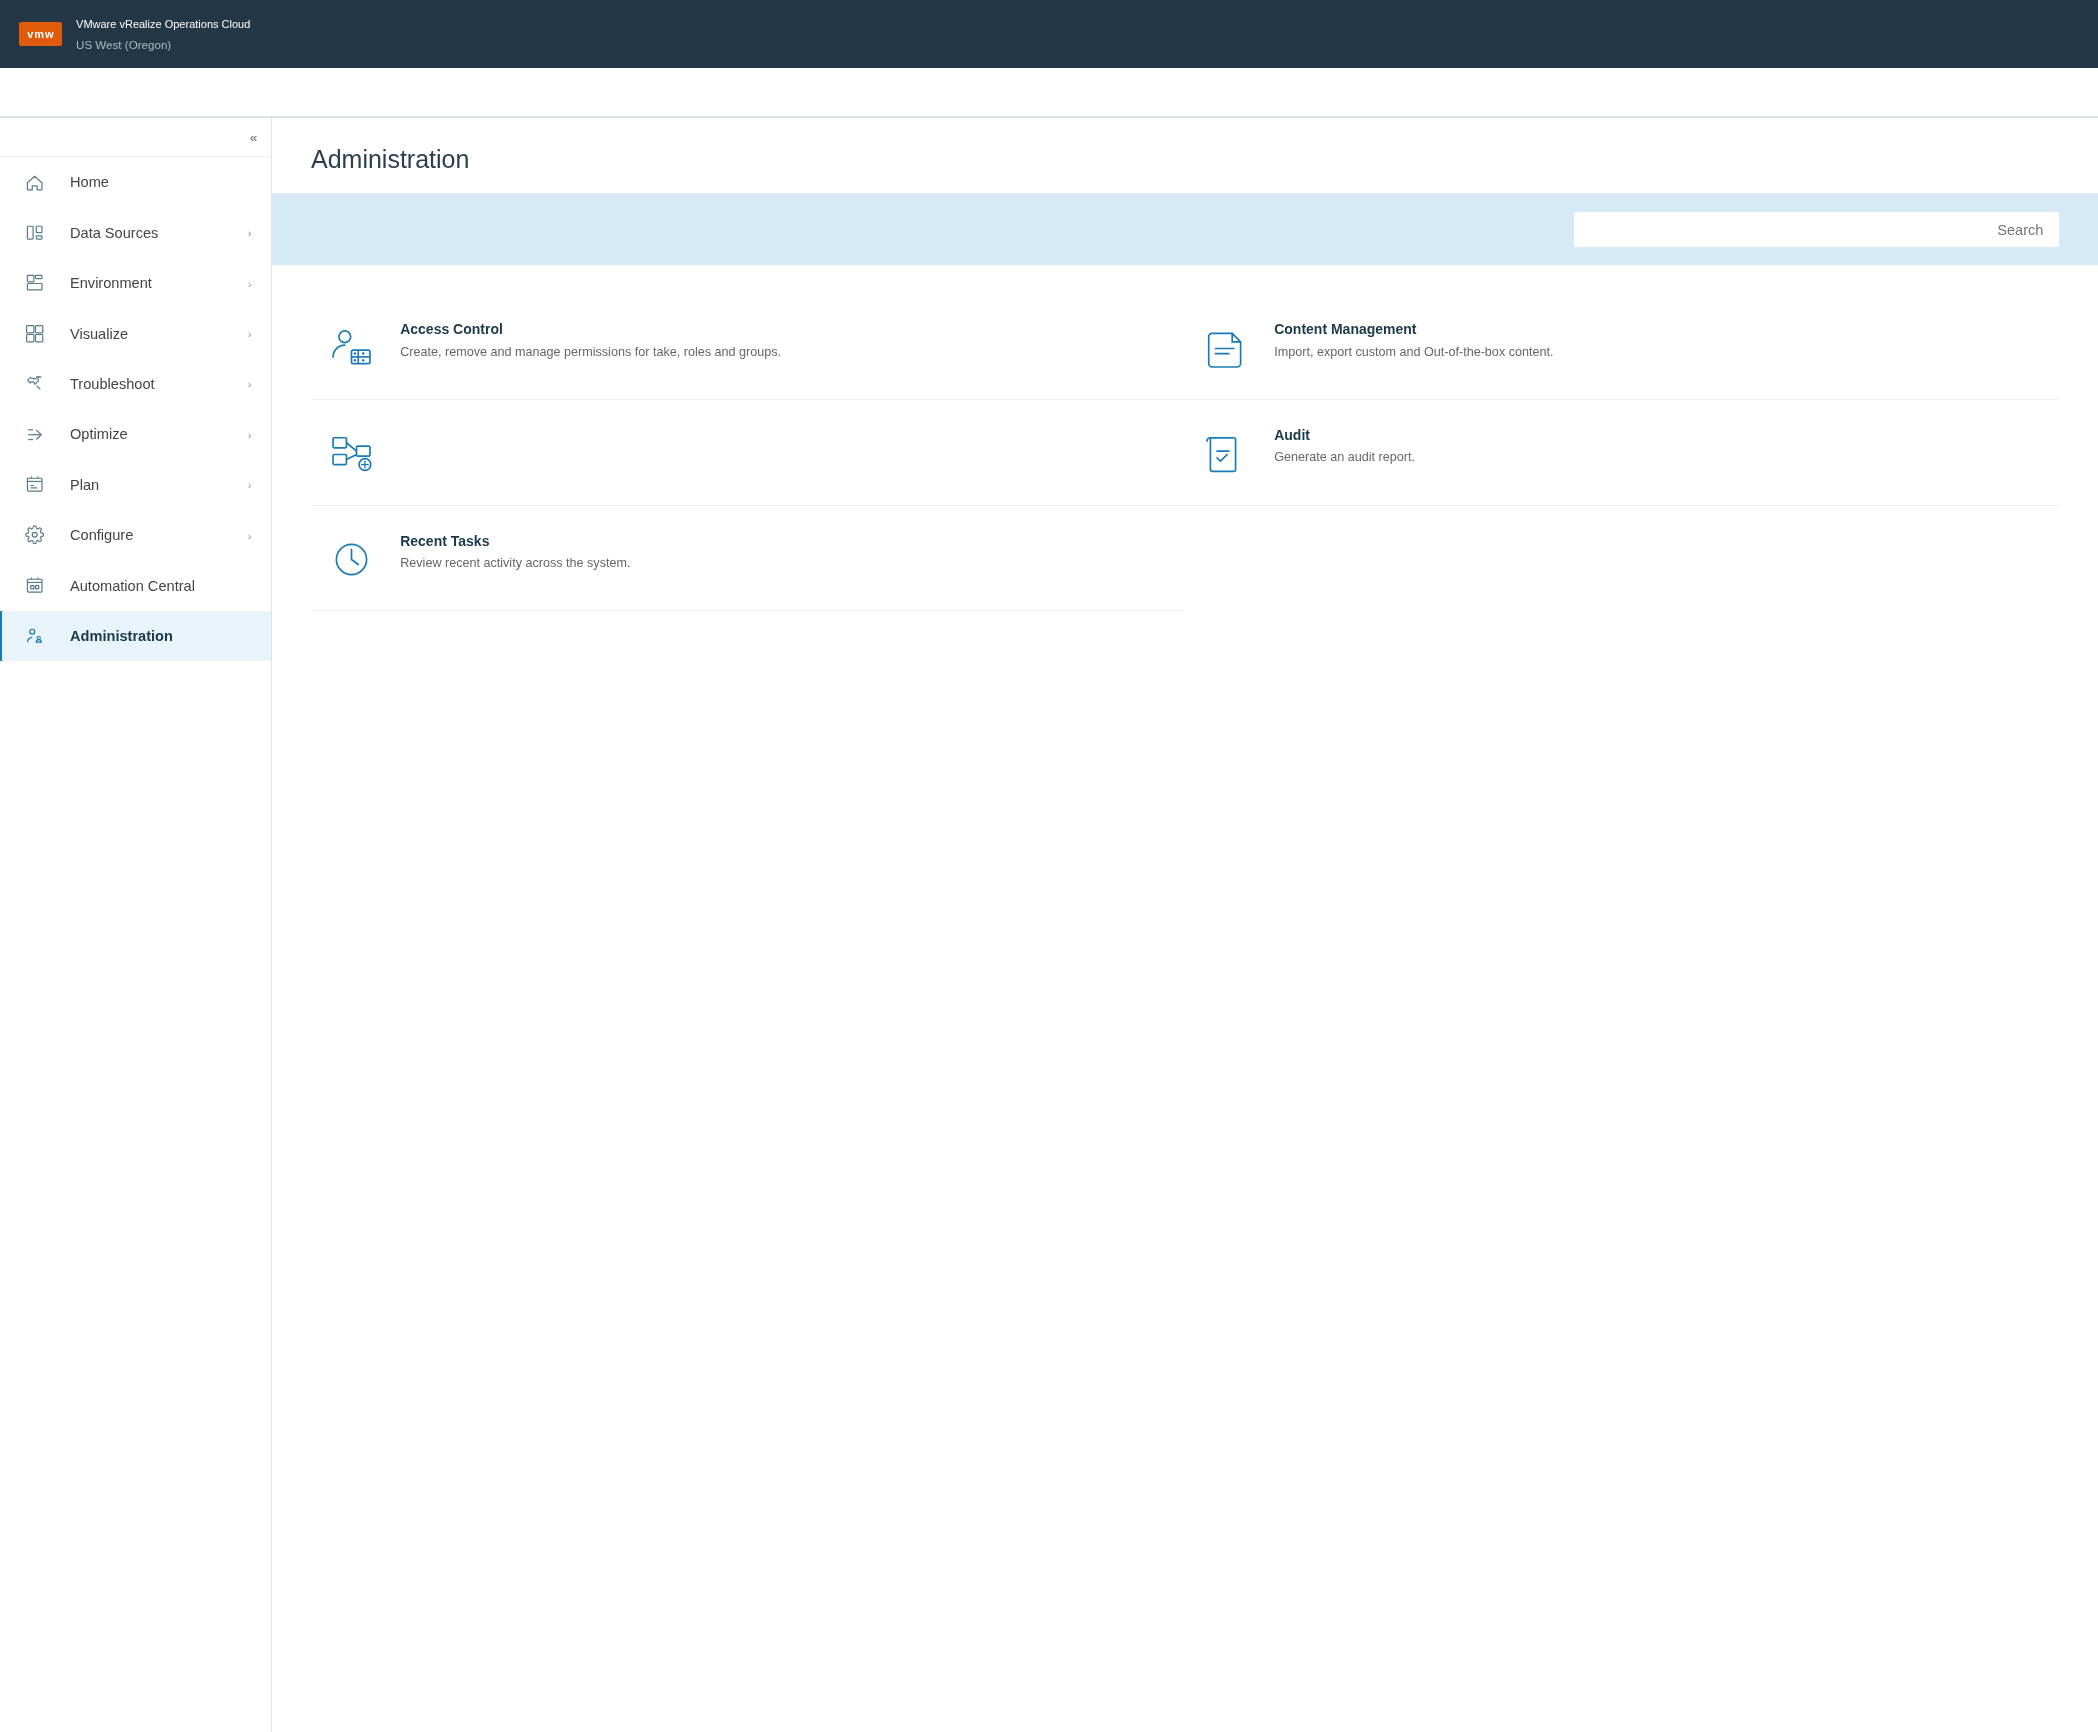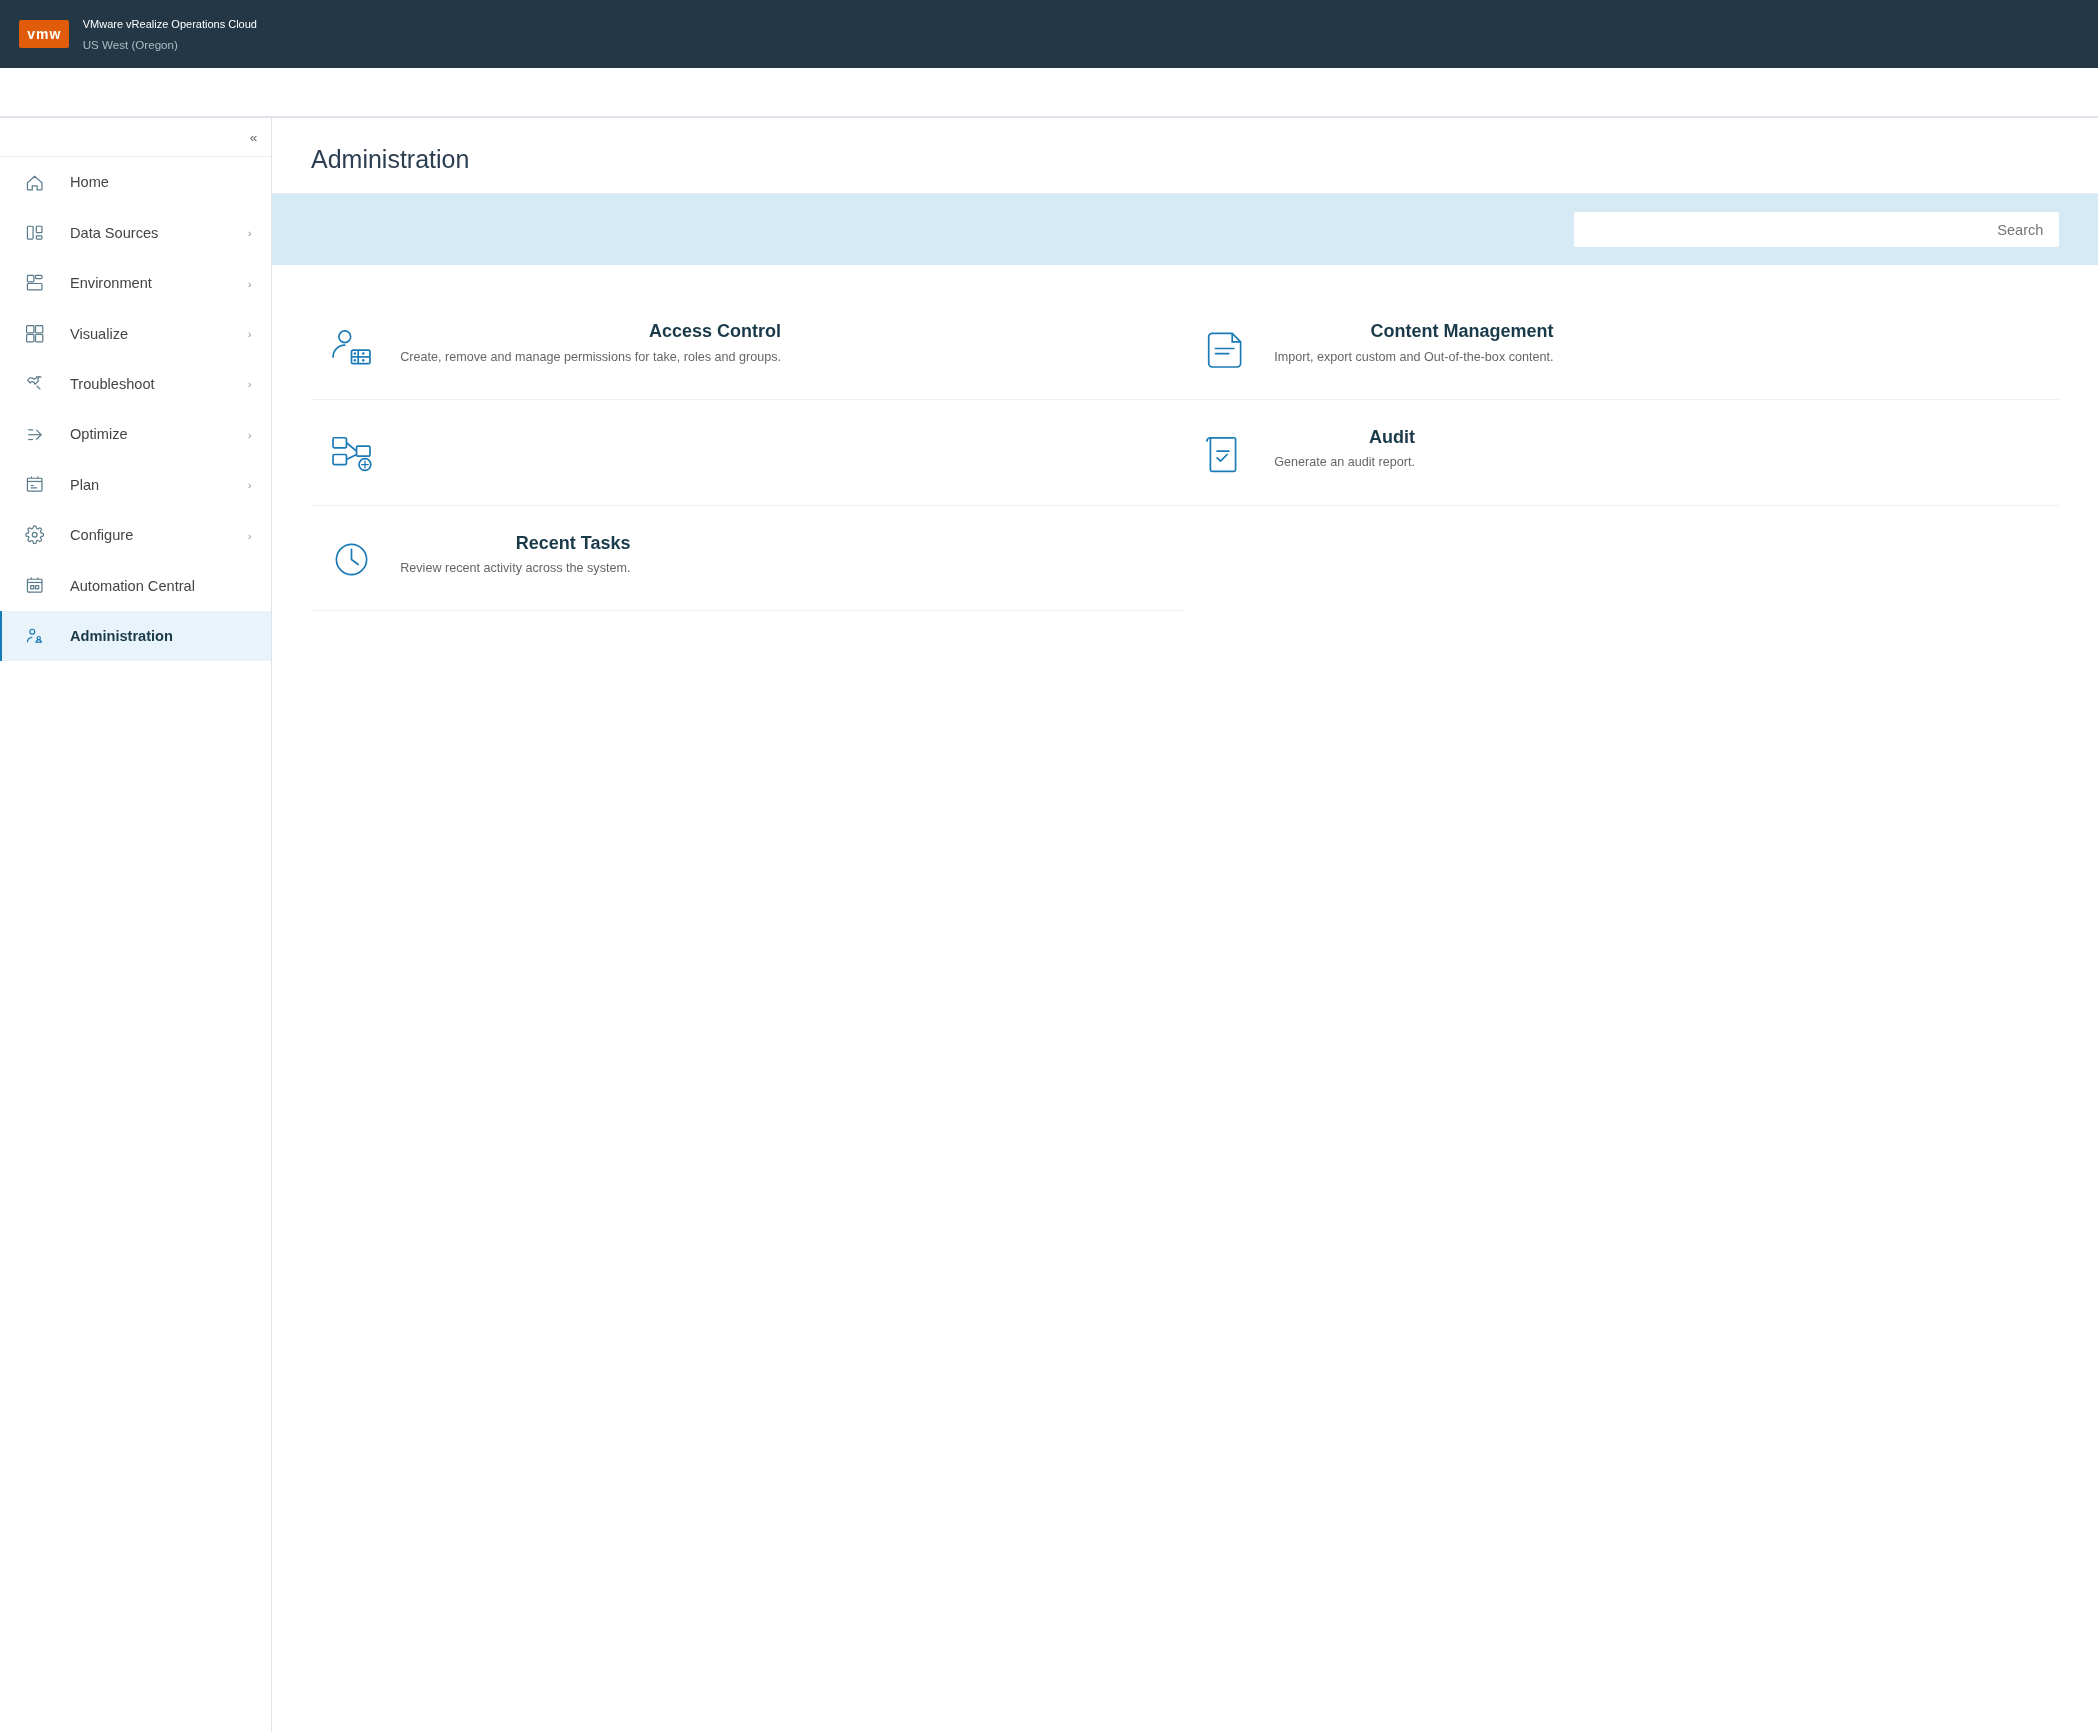--- a/index.html
+++ b/index.html
@@ -12,21 +12,21 @@
       display: flex;
       align-items: center;
       padding: 9.7px 19.4px;
       height: 68px;
       flex-shrink: 0;
     }
     .vmware-logo {
       background: #e05c0a;
       color: white;
       font-weight: bold;
-      font-size: 14px;
+      font-size: 11px;
       padding: 5.8px 7.8px;
       margin-right: 13.6px;
       border-radius: 1.9px;
       letter-spacing: 1px;
       flex-shrink: 0;
     }
     .header-title { font-size: 11px; font-weight: 400; }
     .header-subtitle { font-size: 11.6px; color: #aabbc5; margin-top: 8px; }
 
     
@@ -156,25 +156,24 @@
       min-width: 62px;
       margin-right: 17.5px;
       display: flex;
       align-items: flex-start;
       justify-content: center;
       padding-top: 3.9px;
     }
     .card-icon svg { width: 47px; height: 47px; }
     .card-text {}
     .card-title {
-      font-size: 18px;
+      font-size: 14px;
       font-weight: 600;
       color: #1a3a4a;
       margin-bottom: 5.8px;
-      text-align: right;
     }
     .card-desc {
       font-size: 12.6px;
       color: #666;
       line-height: 1.5;
     }
 
     
     ::-webkit-scrollbar { width: 5.8px; }
     ::-webkit-scrollbar-track { background: #f1f1f1; }

